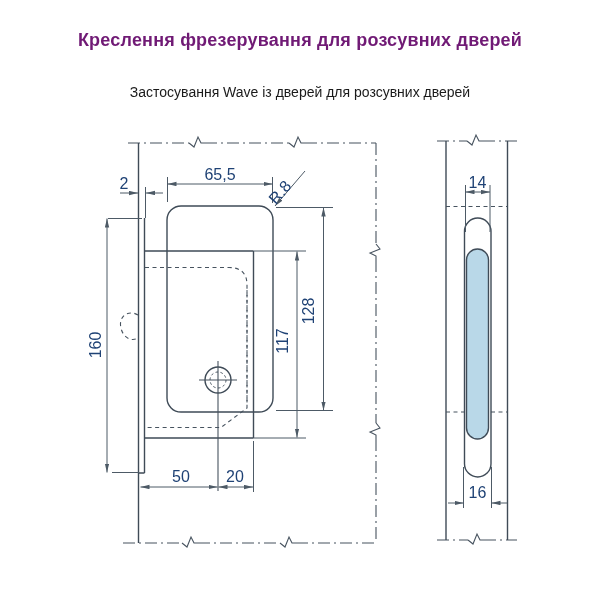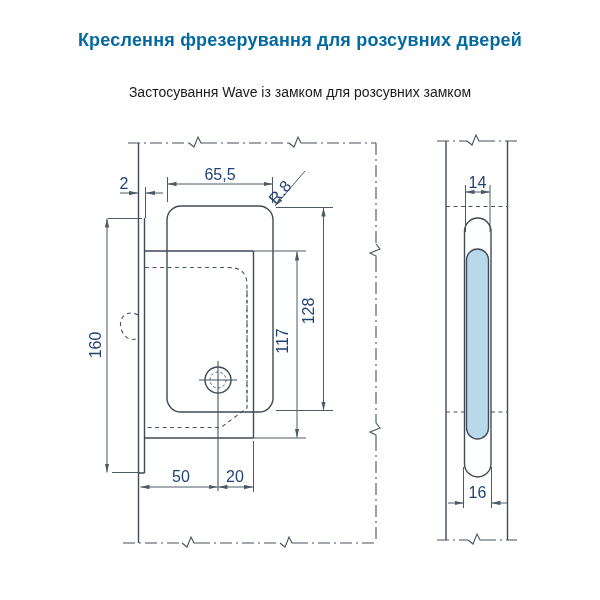--- a/index.html
+++ b/index.html
@@ -1,38 +1,38 @@
 <!DOCTYPE html>
 <html><head>
 <meta charset="utf-8">
 <style>
   html,body{margin:0;padding:0;background:#fff;}
   .page{position:relative;width:600px;height:600px;background:#ffffff;overflow:hidden;
         font-family:"Liberation Sans", sans-serif;}
   .title{position:absolute;top:30px;left:0;width:600px;text-align:center;
-         font-size:18px;font-weight:bold;color:#0369a1;letter-spacing:0.2px;}
+         font-size:18px;font-weight:bold;color:#701a75;letter-spacing:0.2px;}
   .subtitle{position:absolute;top:84px;left:0;width:600px;text-align:center;
             font-size:14px;color:#1a1a1a;}
   svg{position:absolute;top:0;left:0;}
   .obj{stroke:#3f4b57;stroke-width:1.4;fill:none;}
   .objthin{stroke:#47535f;stroke-width:1.1;fill:none;}
   .cl{stroke:#47535f;stroke-width:1.1;fill:none;stroke-dasharray:12,4,2,4;}
   .hid{stroke:#47535f;stroke-width:1.1;fill:none;stroke-dasharray:4,3.5;}
   .dot{stroke:#47535f;stroke-width:1;fill:none;stroke-dasharray:2.5,2.5;}
   .dim{stroke:#4d5a66;stroke-width:1;fill:none;}
   .brk{stroke:#47535f;stroke-width:1.1;fill:none;}
   .dimtext{fill:#1f4275;font-size:16px;font-family:"Liberation Sans",sans-serif;}
   .fillshape{fill:#b9d8e8;stroke:#3f4b57;stroke-width:1.4;}
 </style>
 </head>
 <body>
 
 <div class="page">
   <div class="title">Креслення фрезерування для розсувних дверей</div>
-  <div class="subtitle">Застосування Wave із замком для розсувних замком</div>
+  <div class="subtitle">Застосування Wave із дверей для розсувних дверей</div>
 
   <svg width="600" height="600" viewBox="0 0 600 600">
     <defs>
       <marker id="arr" markerWidth="10" markerHeight="6" refX="9" refY="2.2" orient="auto-start-reverse" markerUnits="userSpaceOnUse">
         <path d="M0,0 L9,2.2 L0,4.4 Z" fill="#4d5a66"></path>
       </marker>
     </defs>
 
     <g>
 

